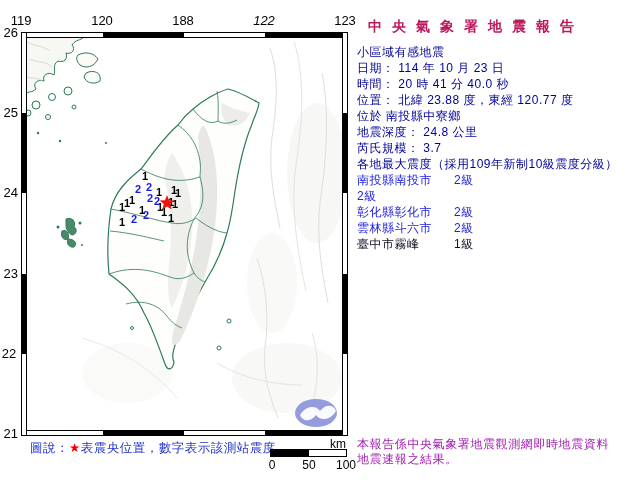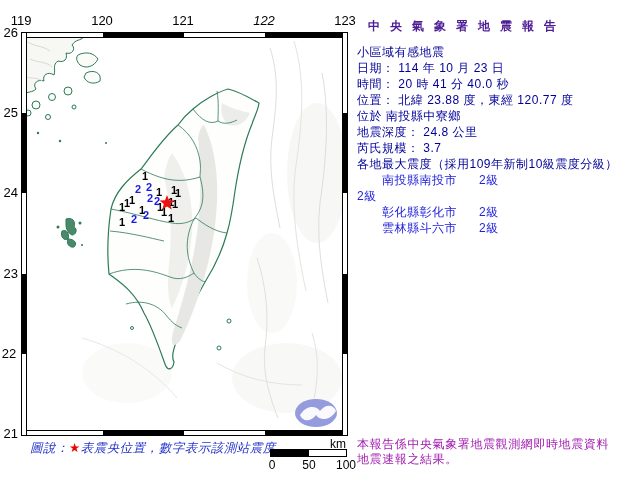--- a/index.html
+++ b/index.html
@@ -4,31 +4,31 @@
 <style>
   html,body{margin:0;padding:0;}
   body{
     width:640px;height:480px;position:relative;overflow:hidden;
     background:#ffffff;
     font-family:"Liberation Sans","DejaVu Sans",sans-serif;
   }
   
   .title{
     position:absolute;left:368px;top:18px;
-    font-size:12px;font-weight:bold;letter-spacing:10px;
-    color:#4c1d95;white-space:nowrap;
+    font-size:14px;font-weight:bold;letter-spacing:10px;
+    color:#be185d;white-space:nowrap;
   }
   .report{
     position:absolute;left:357px;top:44px;width:280px;
     font-size:12px;line-height:16px;color:#000099;letter-spacing:0.5px;
   }
   .report .line{height:16px;white-space:nowrap;}
   .stations{margin-top:0;}
   .st-row{display:flex;height:16px;}
-  .st-name{width:97px;margin-left:25px;}
+  .st-name{width:97px;}
   .footnote{
     position:absolute;left:357px;top:437px;width:258px;
     font-size:12px;line-height:15px;color:#a21caf;letter-spacing:0.6px;
   }
   
   .map-frame{
     position:absolute;left:21px;top:32px;width:325px;height:402px;
     border:1px solid #000;box-sizing:content-box;background:#fff;
   }
   .map-svg{position:absolute;left:0;top:0;}
@@ -41,21 +41,21 @@
   .seg-h{top:0;height:4px;}
   .seg-v{left:0;width:4px;}
   .axis-label{
     position:absolute;font-size:13px;color:#000;white-space:nowrap;
   }
   .axis-top{top:13px;transform:translateX(-50%);}
   .axis-left{left:0;width:18px;text-align:right;}
   
   .legend{
     position:absolute;left:30px;top:440px;
-    font-size:12.5px;color:#2233cc;letter-spacing:0.5px;white-space:nowrap;font-style:italic;
+    font-size:12.5px;color:#2233cc;letter-spacing:0.5px;white-space:nowrap;
   }
   .legend .star{color:#ee0000;}
   .scalebar{position:absolute;left:270px;top:437px;width:78px;height:34px;}
   .sb-km{position:absolute;right:2px;top:0;font-size:12px;color:#000;text-align:center;}
   .sb-bar{position:absolute;left:0;top:12px;width:75px;height:6px;border:1px solid #000;background:#fff;}
   .sb-fill{position:absolute;left:0;top:0;width:50%;height:100%;background:#000;}
   .sb-ticks{position:absolute;top:21px;left:0;width:78px;font-size:12px;color:#000;}
   .sb-ticks span{position:absolute;transform:translateX(-50%);}
   .sb-t0{left:2px;} .sb-t50{left:39px;} .sb-t100{left:76px;}
 </style>
@@ -174,21 +174,21 @@
   </div>
   <div class="strip strip-right">
     <div class="seg seg-v" style="top:80px;height:80px;"></div>
     <div class="seg seg-v" style="top:241px;height:80px;"></div>
   </div>
 </div>
 
 <div id="axis-top">
     <div class="axis-label axis-top" style="left: 21px;">119</div>
     <div class="axis-label axis-top" style="left: 102px;">120</div>
-    <div class="axis-label axis-top" style="left: 183px;">121</div>
+    <div class="axis-label axis-top" style="left: 183px;">188</div>
     <div class="axis-label axis-top" style="left: 264px; font-style: italic;">122</div>
     <div class="axis-label axis-top" style="left: 345px;">123</div>
   </div>
 <div id="axis-left">
     <div class="axis-label axis-left" style="top: 25px;">26</div>
     <div class="axis-label axis-left" style="top: 105px;">25</div>
     <div class="axis-label axis-left" style="top: 185px;">24</div>
     <div class="axis-label axis-left" style="top: 266px;">23</div>
     <div class="axis-label axis-left" style="top: 346px; text-align: center;">22</div>
     <div class="axis-label axis-left" style="top: 426px;">21</div>
@@ -214,20 +214,24 @@
         <span>2級</span>
       </div>
       <div class="st-row" style="color: rgb(34, 34, 221);">
         <span class="st-name">彰化縣彰化市</span>
         <span>2級</span>
       </div>
       <div class="st-row" style="color: rgb(34, 34, 221);">
         <span class="st-name">雲林縣斗六市</span>
         <span>2級</span>
       </div>
+      <div class="st-row" style="color: rgb(17, 17, 34);">
+        <span class="st-name">臺中市霧峰</span>
+        <span>1級</span>
+      </div>
     </div>
 </div>
 
 <div class="footnote">本報告係中央氣象署地震觀測網即時地震資料地震速報之結果。</div>
 
 <div class="legend">
   <span>圖說：</span><span class="star">★</span><span>表震央位置，數字表示該測站震度</span>
 </div>
 
 <div class="scalebar">

